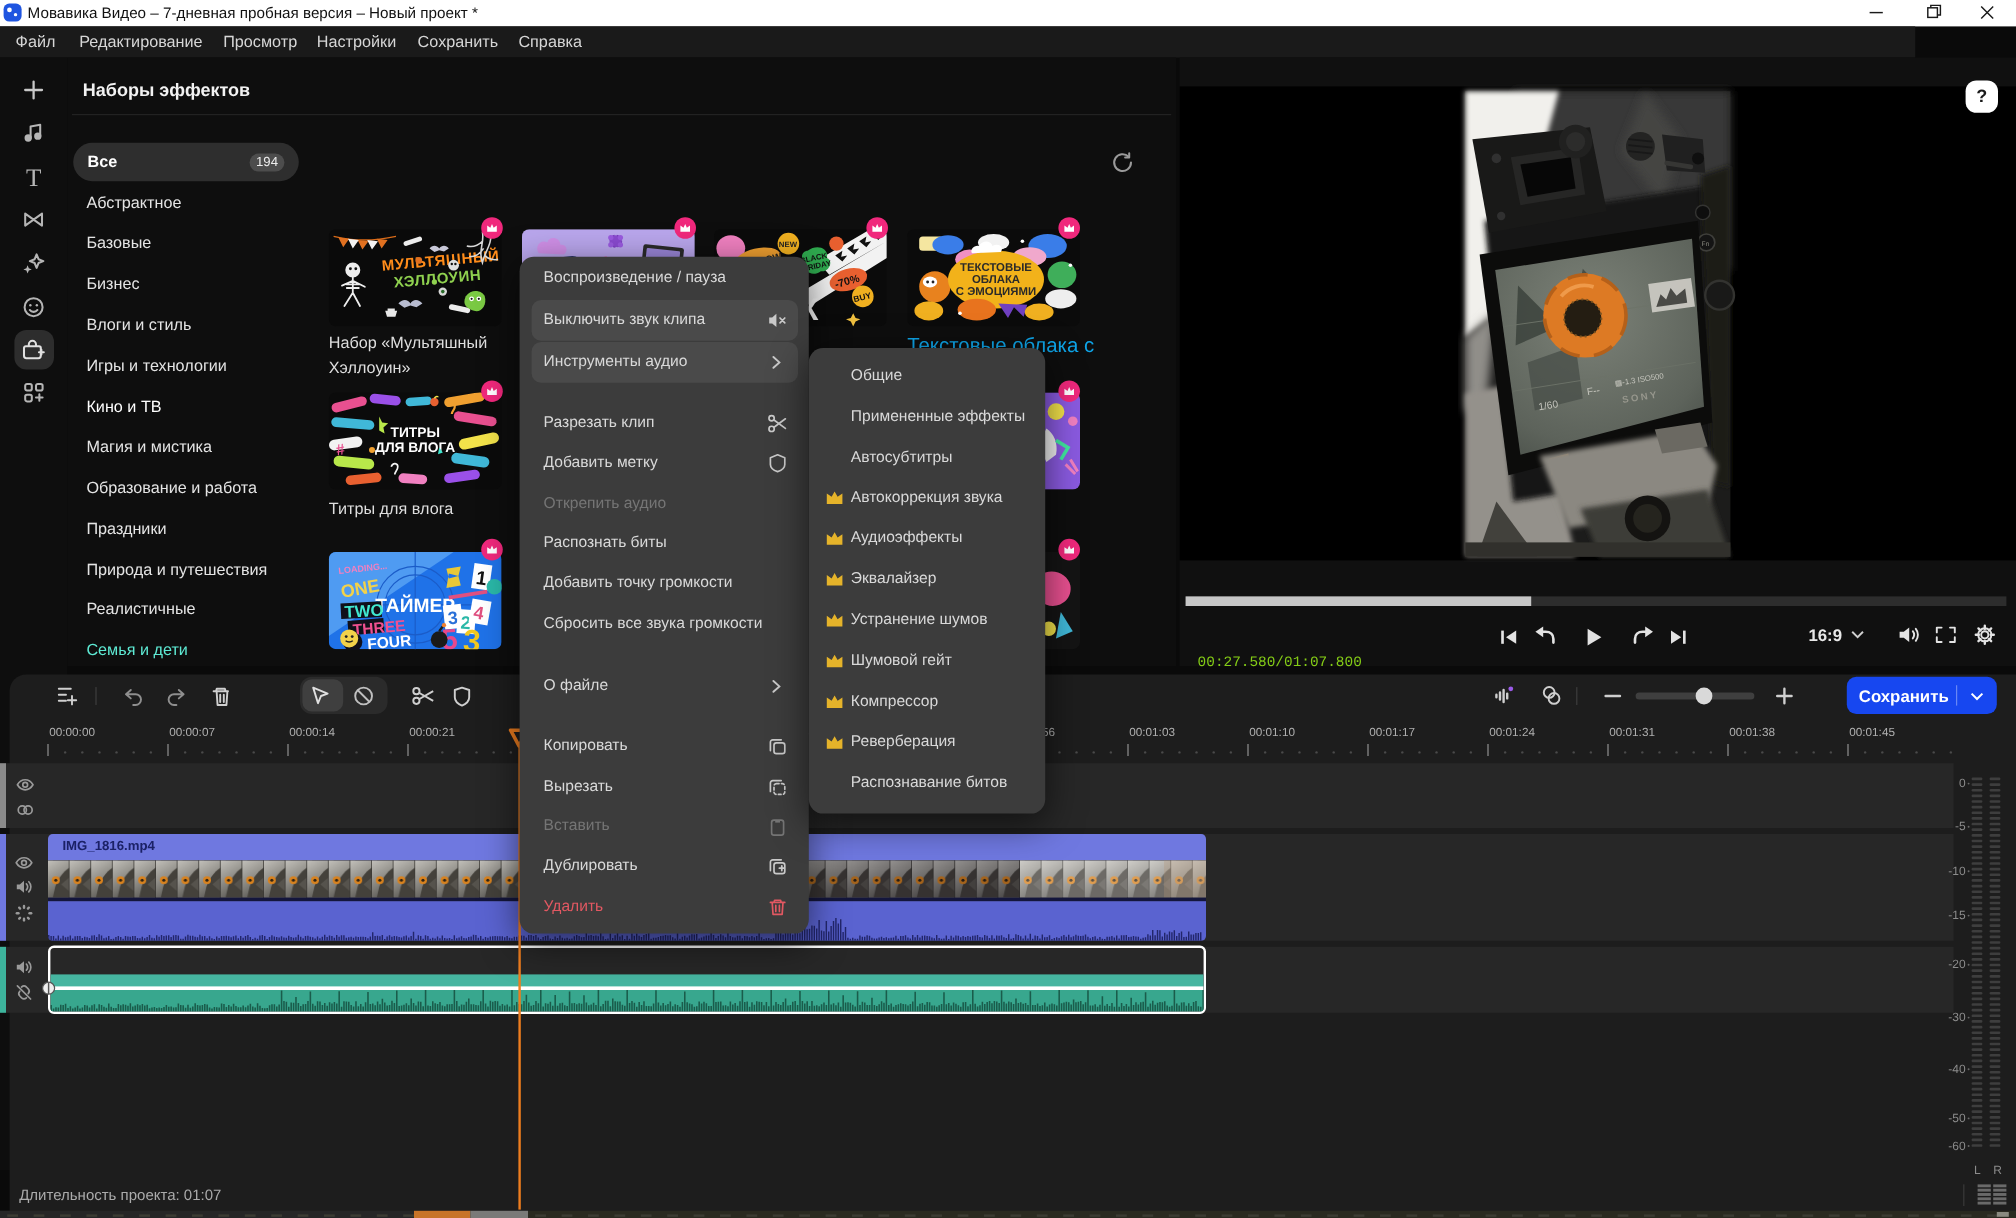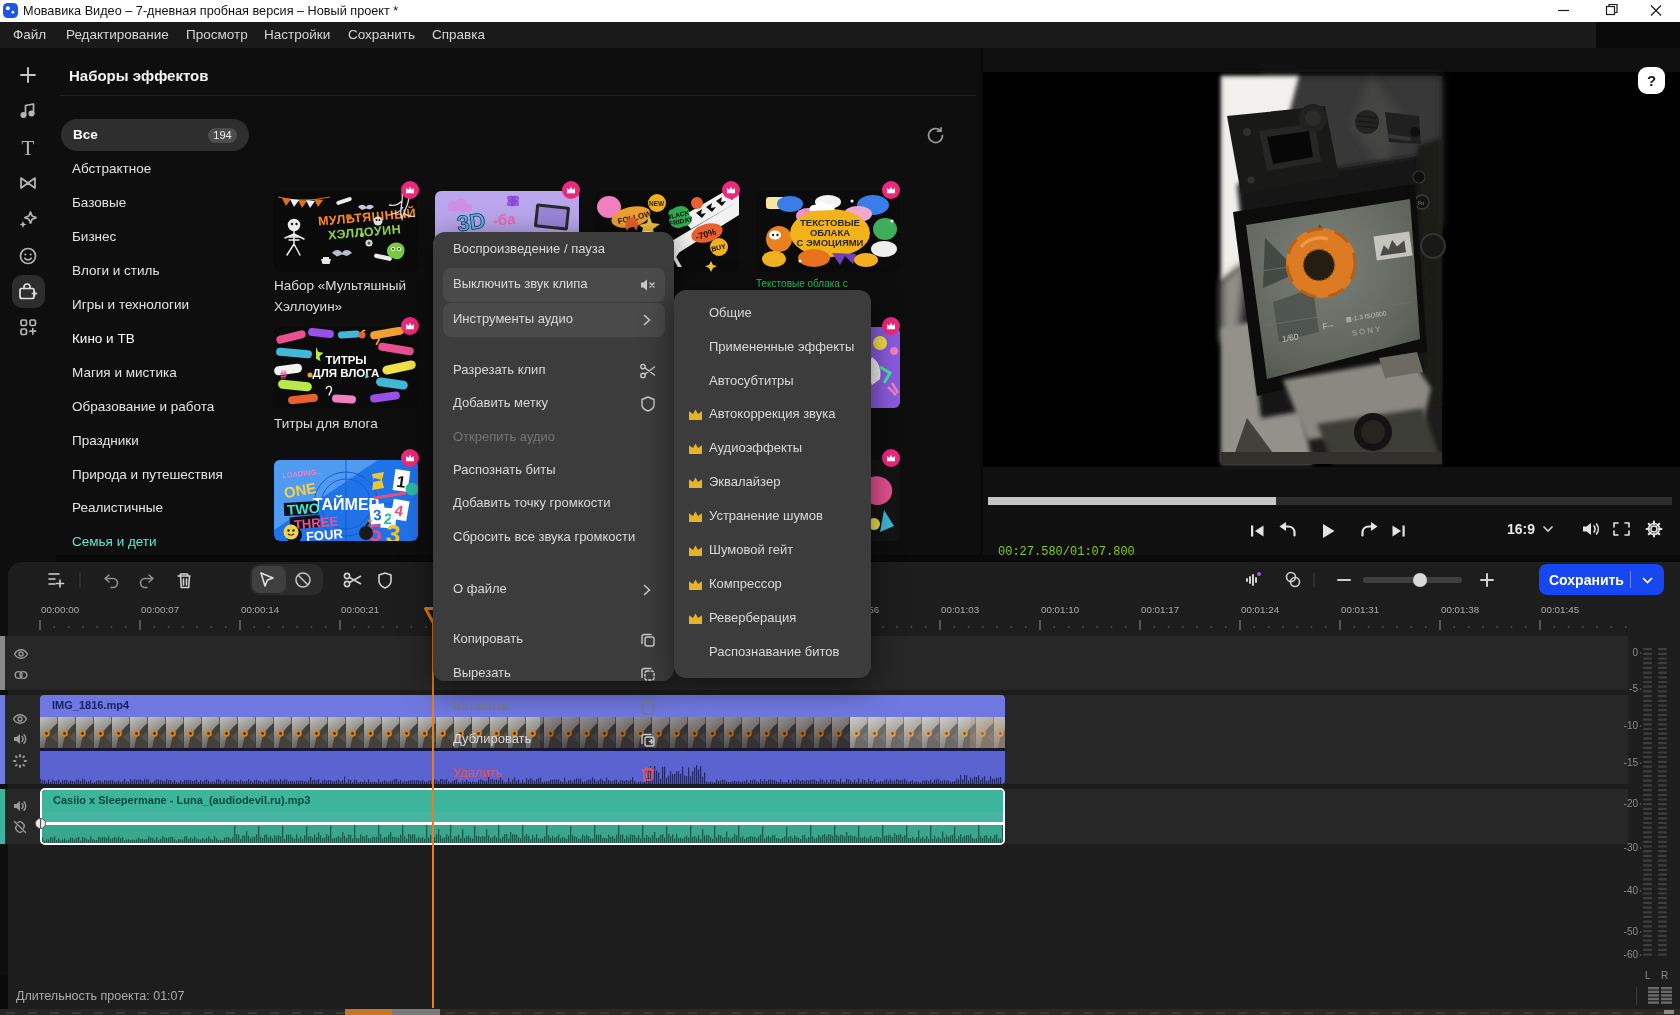--- a/index.html
+++ b/index.html
@@ -235,21 +235,21 @@
         <ellipse cx="128" cy="58" rx="13" ry="8" fill="#eee"></ellipse>
         <circle cx="96" cy="10" r="1.5" fill="#fff"></circle>
         <circle cx="136" cy="30" r="1.5" fill="#fff"></circle>
         <circle cx="44" cy="70" r="1.5" fill="#fff"></circle>
       </g>
     </svg>
     <svg class="abs" style="left:826px;top:133px;z-index:3" width="18" height="18" viewBox="0 0 18 18">
       <circle cx="9" cy="9" r="9" fill="#f0287c"></circle>
       <path d="M5 12.2V7l2.6 1.8L9 5.6l1.4 3.2L13 7v5.2z" fill="#fff"></path>
     </svg>
-    <div class="abs" style="left:700px;top:230px;font-size:10px;color:#22c55e">Текстовые облака с</div>
+    <div class="abs" style="left:700px;top:230px;font-size:17px;color:#0ea5e9">Текстовые облака с</div>
     <svg class="abs" style="left:218px;top:279px" width="144" height="81" viewBox="0 0 144 81">
       <clipPath id="c218279">
         <rect width="144" height="81" rx="6"></rect>
       </clipPath>
       <g clip-path="url(#c218279)">
         <rect width="144" height="81" fill="#0b0b0b"></rect>
         <g font-family="Liberation Sans">
           <rect x="2" y="6" width="30" height="8" rx="4" fill="#e85090" transform="rotate(-14 17 10)"></rect>
           <rect x="34" y="2" width="26" height="8" rx="4" fill="#9a50e8" transform="rotate(6 47 6)"></rect>
           <rect x="64" y="4" width="22" height="7" rx="3.5" fill="#40b8d8" transform="rotate(-4 75 8)"></rect>
@@ -733,23 +733,20 @@
       </svg>
    <div class="abs" style="left:0;top:53px;width:965px;height:3px;background:#14163c"></div>
    <div class="abs" style="left:0;top:56px;width:965px;height:33px;background:#5a63d0">
      <svg class="abs" style="left:0;top:0" width="965" height="33">
           <path d="M0 33v-4.9h1.2v4.9M2 33v-4.0h1.2v4.0M4 33v-3.9h1.2v3.9M6 33v-1.9h1.2v1.9M8 33v-4.5h1.2v4.5M10 33v-1.9h1.2v1.9M12 33v-4.2h1.2v4.2M14 33v-3.0h1.2v3.0M16 33v-3.3h1.2v3.3M18 33v-4.5h1.2v4.5M20 33v-1.9h1.2v1.9M22 33v-3.7h1.2v3.7M24 33v-4.0h1.2v4.0M26 33v-4.1h1.2v4.1M28 33v-2.4h1.2v2.4M30 33v-3.4h1.2v3.4M32 33v-3.0h1.2v3.0M34 33v-2.4h1.2v2.4M36 33v-4.4h1.2v4.4M38 33v-4.6h1.2v4.6M40 33v-3.1h1.2v3.1M42 33v-5.5h1.2v5.5M44 33v-4.5h1.2v4.5M46 33v-2.2h1.2v2.2M48 33v-2.7h1.2v2.7M50 33v-4.0h1.2v4.0M52 33v-1.5h1.2v1.5M54 33v-1.8h1.2v1.8M56 33v-3.2h1.2v3.2M58 33v-3.9h1.2v3.9M60 33v-3.2h1.2v3.2M62 33v-1.8h1.2v1.8M64 33v-3.9h1.2v3.9M66 33v-3.5h1.2v3.5M68 33v-3.4h1.2v3.4M70 33v-4.1h1.2v4.1M72 33v-4.0h1.2v4.0M74 33v-2.4h1.2v2.4M76 33v-2.2h1.2v2.2M78 33v-3.4h1.2v3.4M80 33v-2.1h1.2v2.1M82 33v-3.2h1.2v3.2M84 33v-4.9h1.2v4.9M86 33v-2.5h1.2v2.5M88 33v-2.2h1.2v2.2M90 33v-4.7h1.2v4.7M92 33v-3.4h1.2v3.4M94 33v-4.9h1.2v4.9M96 33v-3.9h1.2v3.9M98 33v-4.5h1.2v4.5M100 33v-4.6h1.2v4.6M102 33v-3.1h1.2v3.1M104 33v-4.7h1.2v4.7M106 33v-4.8h1.2v4.8M108 33v-4.4h1.2v4.4M110 33v-1.8h1.2v1.8M112 33v-1.7h1.2v1.7M114 33v-3.5h1.2v3.5M116 33v-5.0h1.2v5.0M118 33v-4.2h1.2v4.2M120 33v-4.3h1.2v4.3M122 33v-3.3h1.2v3.3M124 33v-3.0h1.2v3.0M126 33v-5.0h1.2v5.0M128 33v-3.7h1.2v3.7M130 33v-4.1h1.2v4.1M132 33v-2.2h1.2v2.2M134 33v-3.8h1.2v3.8M136 33v-2.1h1.2v2.1M138 33v-1.5h1.2v1.5M140 33v-3.6h1.2v3.6M142 33v-2.3h1.2v2.3M144 33v-4.0h1.2v4.0M146 33v-3.9h1.2v3.9M148 33v-4.3h1.2v4.3M150 33v-3.8h1.2v3.8M152 33v-3.0h1.2v3.0M154 33v-3.8h1.2v3.8M156 33v-4.4h1.2v4.4M158 33v-2.1h1.2v2.1M160 33v-4.1h1.2v4.1M162 33v-2.5h1.2v2.5M164 33v-3.9h1.2v3.9M166 33v-4.8h1.2v4.8M168 33v-3.2h1.2v3.2M170 33v-1.6h1.2v1.6M172 33v-2.6h1.2v2.6M174 33v-1.8h1.2v1.8M176 33v-4.4h1.2v4.4M178 33v-4.8h1.2v4.8M180 33v-3.9h1.2v3.9M182 33v-1.6h1.2v1.6M184 33v-3.1h1.2v3.1M186 33v-4.7h1.2v4.7M188 33v-3.5h1.2v3.5M190 33v-3.2h1.2v3.2M192 33v-2.7h1.2v2.7M194 33v-3.8h1.2v3.8M196 33v-2.7h1.2v2.7M198 33v-2.5h1.2v2.5M200 33v-4.3h1.2v4.3M202 33v-3.1h1.2v3.1M204 33v-2.6h1.2v2.6M206 33v-2.9h1.2v2.9M208 33v-5.0h1.2v5.0M210 33v-3.4h1.2v3.4M212 33v-2.2h1.2v2.2M214 33v-4.1h1.2v4.1M216 33v-4.2h1.2v4.2M218 33v-3.4h1.2v3.4M220 33v-3.0h1.2v3.0M222 33v-1.9h1.2v1.9M224 33v-3.6h1.2v3.6M226 33v-2.1h1.2v2.1M228 33v-3.4h1.2v3.4M230 33v-5.0h1.2v5.0M232 33v-3.1h1.2v3.1M234 33v-4.4h1.2v4.4M236 33v-4.0h1.2v4.0M238 33v-2.5h1.2v2.5M240 33v-4.9h1.2v4.9M242 33v-3.4h1.2v3.4M244 33v-4.7h1.2v4.7M246 33v-4.6h1.2v4.6M248 33v-2.5h1.2v2.5M250 33v-3.0h1.2v3.0M252 33v-3.3h1.2v3.3M254 33v-2.5h1.2v2.5M256 33v-3.6h1.2v3.6M258 33v-3.2h1.2v3.2M260 33v-3.4h1.2v3.4M262 33v-3.4h1.2v3.4M264 33v-3.1h1.2v3.1M266 33v-2.2h1.2v2.2M268 33v-3.5h1.2v3.5M270 33v-7.1h1.2v7.1M272 33v-4.1h1.2v4.1M274 33v-4.3h1.2v4.3M276 33v-3.8h1.2v3.8M278 33v-4.9h1.2v4.9M280 33v-1.6h1.2v1.6M282 33v-3.6h1.2v3.6M284 33v-4.6h1.2v4.6M286 33v-3.3h1.2v3.3M288 33v-4.0h1.2v4.0M290 33v-3.8h1.2v3.8M292 33v-3.1h1.2v3.1M294 33v-2.7h1.2v2.7M296 33v-3.8h1.2v3.8M298 33v-4.5h1.2v4.5M300 33v-2.8h1.2v2.8M302 33v-4.0h1.2v4.0M304 33v-7.5h1.2v7.5M306 33v-1.7h1.2v1.7M308 33v-4.7h1.2v4.7M310 33v-4.1h1.2v4.1M312 33v-1.8h1.2v1.8M314 33v-4.6h1.2v4.6M316 33v-3.9h1.2v3.9M318 33v-1.7h1.2v1.7M320 33v-2.5h1.2v2.5M322 33v-2.0h1.2v2.0M324 33v-3.5h1.2v3.5M326 33v-2.1h1.2v2.1M328 33v-4.5h1.2v4.5M330 33v-2.3h1.2v2.3M332 33v-2.0h1.2v2.0M334 33v-2.4h1.2v2.4M336 33v-1.5h1.2v1.5M338 33v-4.7h1.2v4.7M340 33v-2.1h1.2v2.1M342 33v-2.7h1.2v2.7M344 33v-3.7h1.2v3.7M346 33v-2.4h1.2v2.4M348 33v-2.2h1.2v2.2M350 33v-3.2h1.2v3.2M352 33v-3.5h1.2v3.5M354 33v-5.0h1.2v5.0M356 33v-4.9h1.2v4.9M358 33v-2.5h1.2v2.5M360 33v-3.9h1.2v3.9M362 33v-1.7h1.2v1.7M364 33v-3.2h1.2v3.2M366 33v-2.5h1.2v2.5M368 33v-3.6h1.2v3.6M370 33v-3.7h1.2v3.7M372 33v-3.9h1.2v3.9M374 33v-3.8h1.2v3.8M376 33v-3.7h1.2v3.7M378 33v-3.8h1.2v3.8M380 33v-3.0h1.2v3.0M382 33v-4.1h1.2v4.1M384 33v-2.5h1.2v2.5M386 33v-2.1h1.2v2.1M388 33v-3.4h1.2v3.4M390 33v-3.4h1.2v3.4M392 33v-4.4h1.2v4.4M394 33v-4.4h1.2v4.4M396 33v-4.3h1.2v4.3M398 33v-2.7h1.2v2.7M400 33v-4.9h1.2v4.9M402 33v-4.9h1.2v4.9M404 33v-4.0h1.2v4.0M406 33v-4.9h1.2v4.9M408 33v-2.8h1.2v2.8M410 33v-1.5h1.2v1.5M412 33v-3.1h1.2v3.1M414 33v-3.9h1.2v3.9M416 33v-4.4h1.2v4.4M418 33v-1.9h1.2v1.9M420 33v-1.6h1.2v1.6M422 33v-3.5h1.2v3.5M424 33v-2.3h1.2v2.3M426 33v-4.4h1.2v4.4M428 33v-2.6h1.2v2.6M430 33v-2.0h1.2v2.0M432 33v-2.6h1.2v2.6M434 33v-1.8h1.2v1.8M436 33v-2.0h1.2v2.0M438 33v-3.8h1.2v3.8M440 33v-4.8h1.2v4.8M442 33v-4.1h1.2v4.1M444 33v-3.0h1.2v3.0M446 33v-3.2h1.2v3.2M448 33v-7.8h1.2v7.8M450 33v-4.5h1.2v4.5M452 33v-4.8h1.2v4.8M454 33v-3.9h1.2v3.9M456 33v-4.4h1.2v4.4M458 33v-3.8h1.2v3.8M460 33v-6.4h1.2v6.4M462 33v-3.8h1.2v3.8M464 33v-1.6h1.2v1.6M466 33v-1.9h1.2v1.9M468 33v-6.1h1.2v6.1M470 33v-2.3h1.2v2.3M472 33v-4.6h1.2v4.6M474 33v-6.4h1.2v6.4M476 33v-3.5h1.2v3.5M478 33v-4.7h1.2v4.7M480 33v-1.6h1.2v1.6M482 33v-4.3h1.2v4.3M484 33v-1.7h1.2v1.7M486 33v-6.0h1.2v6.0M488 33v-4.2h1.2v4.2M490 33v-6.0h1.2v6.0M492 33v-4.2h1.2v4.2M494 33v-3.1h1.2v3.1M496 33v-4.9h1.2v4.9M498 33v-5.7h1.2v5.7M500 33v-6.6h1.2v6.6M502 33v-1.8h1.2v1.8M504 33v-2.5h1.2v2.5M506 33v-2.6h1.2v2.6M508 33v-3.1h1.2v3.1M510 33v-4.0h1.2v4.0M512 33v-4.2h1.2v4.2M514 33v-4.8h1.2v4.8M516 33v-4.4h1.2v4.4M518 33v-4.7h1.2v4.7M520 33v-3.0h1.2v3.0M522 33v-2.0h1.2v2.0M524 33v-6.3h1.2v6.3M526 33v-1.8h1.2v1.8M528 33v-3.4h1.2v3.4M530 33v-4.3h1.2v4.3M532 33v-2.7h1.2v2.7M534 33v-4.5h1.2v4.5M536 33v-5.4h1.2v5.4M538 33v-5.3h1.2v5.3M540 33v-5.6h1.2v5.6M542 33v-1.9h1.2v1.9M544 33v-2.8h1.2v2.8M546 33v-3.5h1.2v3.5M548 33v-4.5h1.2v4.5M550 33v-4.4h1.2v4.4M552 33v-6.6h1.2v6.6M554 33v-4.8h1.2v4.8M556 33v-2.4h1.2v2.4M558 33v-4.0h1.2v4.0M560 33v-5.4h1.2v5.4M562 33v-4.5h1.2v4.5M564 33v-2.9h1.2v2.9M566 33v-6.5h1.2v6.5M568 33v-4.1h1.2v4.1M570 33v-3.0h1.2v3.0M572 33v-2.8h1.2v2.8M574 33v-4.2h1.2v4.2M576 33v-4.3h1.2v4.3M578 33v-2.1h1.2v2.1M580 33v-3.9h1.2v3.9M582 33v-3.8h1.2v3.8M584 33v-3.0h1.2v3.0M586 33v-4.1h1.2v4.1M588 33v-3.0h1.2v3.0M590 33v-3.9h1.2v3.9M592 33v-6.7h1.2v6.7M594 33v-2.9h1.2v2.9M596 33v-1.5h1.2v1.5M598 33v-2.2h1.2v2.2M600 33v-2.4h1.2v2.4M602 33v-1.5h1.2v1.5M604 33v-2.1h1.2v2.1M606 33v-12.5h1.2v12.5M608 33v-17.1h1.2v17.1M610 33v-17.9h1.2v17.9M612 33v-5.3h1.2v5.3M614 33v-17.9h1.2v17.9M616 33v-13.6h1.2v13.6M618 33v-11.3h1.2v11.3M620 33v-5.3h1.2v5.3M622 33v-17.0h1.2v17.0M624 33v-17.5h1.2v17.5M626 33v-6.3h1.2v6.3M628 33v-8.6h1.2v8.6M630 33v-12.9h1.2v12.9M632 33v-9.7h1.2v9.7M634 33v-10.0h1.2v10.0M636 33v-12.7h1.2v12.7M638 33v-12.6h1.2v12.6M640 33v-10.2h1.2v10.2M642 33v-17.3h1.2v17.3M644 33v-8.5h1.2v8.5M646 33v-8.0h1.2v8.0M648 33v-16.4h1.2v16.4M650 33v-7.7h1.2v7.7M652 33v-12.4h1.2v12.4M654 33v-16.4h1.2v16.4M656 33v-18.9h1.2v18.9M658 33v-14.5h1.2v14.5M660 33v-18.0h1.2v18.0M662 33v-7.3h1.2v7.3M664 33v-11.6h1.2v11.6M666 33v-2.6h1.2v2.6M668 33v-1.7h1.2v1.7M670 33v-2.6h1.2v2.6M672 33v-1.7h1.2v1.7M674 33v-1.8h1.2v1.8M676 33v-4.5h1.2v4.5M678 33v-3.3h1.2v3.3M680 33v-3.4h1.2v3.4M682 33v-4.6h1.2v4.6M684 33v-4.3h1.2v4.3M686 33v-2.6h1.2v2.6M688 33v-2.0h1.2v2.0M690 33v-1.9h1.2v1.9M692 33v-2.7h1.2v2.7M694 33v-3.3h1.2v3.3M696 33v-2.4h1.2v2.4M698 33v-3.0h1.2v3.0M700 33v-2.1h1.2v2.1M702 33v-2.5h1.2v2.5M704 33v-2.7h1.2v2.7M706 33v-4.3h1.2v4.3M708 33v-1.7h1.2v1.7M710 33v-3.9h1.2v3.9M712 33v-4.0h1.2v4.0M714 33v-4.7h1.2v4.7M716 33v-2.7h1.2v2.7M718 33v-2.0h1.2v2.0M720 33v-4.9h1.2v4.9M722 33v-2.9h1.2v2.9M724 33v-4.8h1.2v4.8M726 33v-2.8h1.2v2.8M728 33v-4.3h1.2v4.3M730 33v-4.4h1.2v4.4M732 33v-3.9h1.2v3.9M734 33v-3.8h1.2v3.8M736 33v-2.8h1.2v2.8M738 33v-2.1h1.2v2.1M740 33v-4.8h1.2v4.8M742 33v-2.3h1.2v2.3M744 33v-1.8h1.2v1.8M746 33v-1.9h1.2v1.9M748 33v-4.4h1.2v4.4M750 33v-1.6h1.2v1.6M752 33v-4.2h1.2v4.2M754 33v-2.8h1.2v2.8M756 33v-4.4h1.2v4.4M758 33v-4.3h1.2v4.3M760 33v-3.0h1.2v3.0M762 33v-3.9h1.2v3.9M764 33v-3.1h1.2v3.1M766 33v-4.1h1.2v4.1M768 33v-3.4h1.2v3.4M770 33v-4.3h1.2v4.3M772 33v-4.4h1.2v4.4M774 33v-4.8h1.2v4.8M776 33v-3.1h1.2v3.1M778 33v-2.8h1.2v2.8M780 33v-4.9h1.2v4.9M782 33v-4.3h1.2v4.3M784 33v-2.4h1.2v2.4M786 33v-4.6h1.2v4.6M788 33v-1.9h1.2v1.9M790 33v-4.5h1.2v4.5M792 33v-4.2h1.2v4.2M794 33v-4.7h1.2v4.7M796 33v-3.0h1.2v3.0M798 33v-2.3h1.2v2.3M800 33v-5.4h1.2v5.4M802 33v-1.7h1.2v1.7M804 33v-2.3h1.2v2.3M806 33v-5.5h1.2v5.5M808 33v-4.8h1.2v4.8M810 33v-3.8h1.2v3.8M812 33v-2.0h1.2v2.0M814 33v-4.4h1.2v4.4M816 33v-2.0h1.2v2.0M818 33v-5.8h1.2v5.8M820 33v-1.8h1.2v1.8M822 33v-4.4h1.2v4.4M824 33v-4.0h1.2v4.0M826 33v-1.9h1.2v1.9M828 33v-5.2h1.2v5.2M830 33v-3.0h1.2v3.0M832 33v-3.1h1.2v3.1M834 33v-4.7h1.2v4.7M836 33v-1.6h1.2v1.6M838 33v-2.3h1.2v2.3M840 33v-3.0h1.2v3.0M842 33v-2.3h1.2v2.3M844 33v-3.8h1.2v3.8M846 33v-4.9h1.2v4.9M848 33v-3.3h1.2v3.3M850 33v-5.0h1.2v5.0M852 33v-2.9h1.2v2.9M854 33v-3.7h1.2v3.7M856 33v-5.0h1.2v5.0M858 33v-4.3h1.2v4.3M860 33v-4.1h1.2v4.1M862 33v-4.2h1.2v4.2M864 33v-5.3h1.2v5.3M866 33v-3.4h1.2v3.4M868 33v-2.1h1.2v2.1M870 33v-3.1h1.2v3.1M872 33v-3.7h1.2v3.7M874 33v-1.7h1.2v1.7M876 33v-3.1h1.2v3.1M878 33v-1.7h1.2v1.7M880 33v-1.6h1.2v1.6M882 33v-3.3h1.2v3.3M884 33v-3.4h1.2v3.4M886 33v-4.1h1.2v4.1M888 33v-2.7h1.2v2.7M890 33v-4.5h1.2v4.5M892 33v-1.9h1.2v1.9M894 33v-4.6h1.2v4.6M896 33v-4.6h1.2v4.6M898 33v-4.9h1.2v4.9M900 33v-3.2h1.2v3.2M902 33v-3.3h1.2v3.3M904 33v-4.0h1.2v4.0M906 33v-3.6h1.2v3.6M908 33v-3.4h1.2v3.4M910 33v-1.8h1.2v1.8M912 33v-2.6h1.2v2.6M914 33v-3.0h1.2v3.0M916 33v-5.4h1.2v5.4M918 33v-4.5h1.2v4.5M920 33v-9.0h1.2v9.0M922 33v-4.6h1.2v4.6M924 33v-8.9h1.2v8.9M926 33v-8.7h1.2v8.7M928 33v-3.5h1.2v3.5M930 33v-6.8h1.2v6.8M932 33v-5.2h1.2v5.2M934 33v-7.8h1.2v7.8M936 33v-7.1h1.2v7.1M938 33v-8.7h1.2v8.7M940 33v-3.9h1.2v3.9M942 33v-6.6h1.2v6.6M944 33v-7.7h1.2v7.7M946 33v-3.2h1.2v3.2M948 33v-3.4h1.2v3.4M950 33v-7.7h1.2v7.7M952 33v-5.2h1.2v5.2M954 33v-5.3h1.2v5.3M956 33v-6.4h1.2v6.4M958 33v-6.6h1.2v6.6M960 33v-7.1h1.2v7.1" fill="#22266b"></path>
         </svg>
    </div>
  </div>
 
  <div class="abs" style="left:32px;top:226px;width:965px;height:57px;border:2px solid #fff;border-radius:5px;overflow:hidden">
-   <div class="abs" style="left:0;top:0;width:961px;height:22px;background:#3db49c">
-     <div class="abs" style="left:11px;top:4px;font-size:11px;font-weight:bold;color:#0d4a3e">Casiio x Sleepermane - Luna_(audiodevil.ru).mp3</div>
-   </div>
    <div class="abs" style="left:0;top:22px;width:961px;height:11px;background:#46b5a0"></div>
    <div class="abs" style="left:0;top:33px;width:961px;height:20px;background:#38a78e">
      <svg class="abs" style="left:0;top:1px" width="961" height="19">
           <path d="M0 19v-5.4h1.3v5.4M2 19v-2.6h1.3v2.6M4 19v-3.7h1.3v3.7M6 19v-3.5h1.3v3.5M8 19v-5.8h1.3v5.8M10 19v-5.5h1.3v5.5M12 19v-6.5h1.3v6.5M14 19v-2.9h1.3v2.9M16 19v-4.4h1.3v4.4M18 19v-2.6h1.3v2.6M20 19v-3.5h1.3v3.5M22 19v-4.8h1.3v4.8M24 19v-2.6h1.3v2.6M26 19v-3.4h1.3v3.4M28 19v-5.4h1.3v5.4M30 19v-5.0h1.3v5.0M32 19v-3.5h1.3v3.5M34 19v-5.2h1.3v5.2M36 19v-6.1h1.3v6.1M38 19v-2.5h1.3v2.5M40 19v-6.1h1.3v6.1M42 19v-5.6h1.3v5.6M44 19v-4.0h1.3v4.0M46 19v-3.2h1.3v3.2M48 19v-6.8h1.3v6.8M50 19v-4.0h1.3v4.0M52 19v-2.9h1.3v2.9M54 19v-2.9h1.3v2.9M56 19v-6.3h1.3v6.3M58 19v-5.2h1.3v5.2M60 19v-6.1h1.3v6.1M62 19v-5.8h1.3v5.8M64 19v-4.9h1.3v4.9M66 19v-6.9h1.3v6.9M68 19v-4.2h1.3v4.2M70 19v-5.0h1.3v5.0M72 19v-6.2h1.3v6.2M74 19v-5.3h1.3v5.3M76 19v-6.4h1.3v6.4M78 19v-5.1h1.3v5.1M80 19v-5.7h1.3v5.7M82 19v-2.7h1.3v2.7M84 19v-3.5h1.3v3.5M86 19v-3.8h1.3v3.8M88 19v-2.9h1.3v2.9M90 19v-3.5h1.3v3.5M92 19v-3.0h1.3v3.0M94 19v-3.8h1.3v3.8M96 19v-5.4h1.3v5.4M98 19v-4.1h1.3v4.1M100 19v-4.2h1.3v4.2M102 19v-3.4h1.3v3.4M104 19v-3.7h1.3v3.7M106 19v-6.7h1.3v6.7M108 19v-5.4h1.3v5.4M110 19v-5.2h1.3v5.2M112 19v-3.3h1.3v3.3M114 19v-5.8h1.3v5.8M116 19v-3.2h1.3v3.2M118 19v-4.2h1.3v4.2M120 19v-7.0h1.3v7.0M122 19v-5.4h1.3v5.4M124 19v-5.0h1.3v5.0M126 19v-5.6h1.3v5.6M128 19v-6.3h1.3v6.3M130 19v-6.0h1.3v6.0M132 19v-3.5h1.3v3.5M134 19v-2.6h1.3v2.6M136 19v-3.9h1.3v3.9M138 19v-3.7h1.3v3.7M140 19v-3.4h1.3v3.4M142 19v-6.7h1.3v6.7M144 19v-6.4h1.3v6.4M146 19v-3.9h1.3v3.9M148 19v-5.4h1.3v5.4M150 19v-4.3h1.3v4.3M152 19v-6.6h1.3v6.6M154 19v-4.6h1.3v4.6M156 19v-3.7h1.3v3.7M158 19v-3.6h1.3v3.6M160 19v-5.0h1.3v5.0M162 19v-3.7h1.3v3.7M164 19v-5.1h1.3v5.1M166 19v-6.5h1.3v6.5M168 19v-4.3h1.3v4.3M170 19v-3.5h1.3v3.5M172 19v-7.0h1.3v7.0M174 19v-4.8h1.3v4.8M176 19v-2.9h1.3v2.9M178 19v-2.7h1.3v2.7M180 19v-3.0h1.3v3.0M182 19v-5.3h1.3v5.3M184 19v-6.1h1.3v6.1M186 19v-6.1h1.3v6.1M188 19v-4.3h1.3v4.3M190 19v-5.9h1.3v5.9M192 19v-17.6h1.3v17.6M194 19v-8.9h1.3v8.9M196 19v-8.3h1.3v8.3M198 19v-4.1h1.3v4.1M200 19v-7.6h1.3v7.6M202 19v-7.4h1.3v7.4M204 19v-12.1h1.3v12.1M206 19v-7.2h1.3v7.2M208 19v-4.6h1.3v4.6M210 19v-6.2h1.3v6.2M212 19v-6.3h1.3v6.3M214 19v-8.8h1.3v8.8M216 19v-16.8h1.3v16.8M218 19v-6.5h1.3v6.5M220 19v-4.9h1.3v4.9M222 19v-8.6h1.3v8.6M224 19v-8.4h1.3v8.4M226 19v-5.5h1.3v5.5M228 19v-7.2h1.3v7.2M230 19v-4.8h1.3v4.8M232 19v-7.8h1.3v7.8M234 19v-6.7h1.3v6.7M236 19v-7.9h1.3v7.9M238 19v-6.7h1.3v6.7M240 19v-17.0h1.3v17.0M242 19v-4.1h1.3v4.1M244 19v-8.6h1.3v8.6M246 19v-8.4h1.3v8.4M248 19v-8.2h1.3v8.2M250 19v-5.5h1.3v5.5M252 19v-4.3h1.3v4.3M254 19v-8.7h1.3v8.7M256 19v-4.4h1.3v4.4M258 19v-6.4h1.3v6.4M260 19v-4.3h1.3v4.3M262 19v-7.8h1.3v7.8M264 19v-16.4h1.3v16.4M266 19v-6.4h1.3v6.4M268 19v-6.7h1.3v6.7M270 19v-5.3h1.3v5.3M272 19v-8.4h1.3v8.4M274 19v-6.1h1.3v6.1M276 19v-10.8h1.3v10.8M278 19v-7.6h1.3v7.6M280 19v-5.0h1.3v5.0M282 19v-5.6h1.3v5.6M284 19v-9.0h1.3v9.0M286 19v-7.2h1.3v7.2M288 19v-17.6h1.3v17.6M290 19v-4.6h1.3v4.6M292 19v-5.1h1.3v5.1M294 19v-5.7h1.3v5.7M296 19v-6.9h1.3v6.9M298 19v-5.2h1.3v5.2M300 19v-10.9h1.3v10.9M302 19v-7.2h1.3v7.2M304 19v-5.1h1.3v5.1M306 19v-8.5h1.3v8.5M308 19v-8.3h1.3v8.3M310 19v-4.4h1.3v4.4M312 19v-18.0h1.3v18.0M314 19v-5.1h1.3v5.1M316 19v-4.7h1.3v4.7M318 19v-8.7h1.3v8.7M320 19v-6.9h1.3v6.9M322 19v-6.4h1.3v6.4M324 19v-7.9h1.3v7.9M326 19v-5.0h1.3v5.0M328 19v-4.5h1.3v4.5M330 19v-6.2h1.3v6.2M332 19v-6.1h1.3v6.1M334 19v-6.3h1.3v6.3M336 19v-18.0h1.3v18.0M338 19v-8.9h1.3v8.9M340 19v-4.5h1.3v4.5M342 19v-6.0h1.3v6.0M344 19v-5.7h1.3v5.7M346 19v-8.3h1.3v8.3M348 19v-11.0h1.3v11.0M350 19v-6.2h1.3v6.2M352 19v-6.1h1.3v6.1M354 19v-5.4h1.3v5.4M356 19v-5.2h1.3v5.2M358 19v-8.6h1.3v8.6M360 19v-18.6h1.3v18.6M362 19v-6.8h1.3v6.8M364 19v-4.3h1.3v4.3M366 19v-9.0h1.3v9.0M368 19v-8.2h1.3v8.2M370 19v-8.8h1.3v8.8M372 19v-8.6h1.3v8.6M374 19v-4.8h1.3v4.8M376 19v-6.4h1.3v6.4M378 19v-5.1h1.3v5.1M380 19v-6.0h1.3v6.0M382 19v-4.3h1.3v4.3M384 19v-19.0h1.3v19.0M386 19v-5.3h1.3v5.3M388 19v-7.9h1.3v7.9M390 19v-6.3h1.3v6.3M392 19v-6.1h1.3v6.1M394 19v-8.8h1.3v8.8M396 19v-14.0h1.3v14.0M398 19v-7.6h1.3v7.6M400 19v-4.8h1.3v4.8M402 19v-5.5h1.3v5.5M404 19v-8.8h1.3v8.8M406 19v-6.9h1.3v6.9M408 19v-18.2h1.3v18.2M410 19v-4.3h1.3v4.3M412 19v-6.9h1.3v6.9M414 19v-6.5h1.3v6.5M416 19v-8.3h1.3v8.3M418 19v-4.8h1.3v4.8M420 19v-13.8h1.3v13.8M422 19v-4.9h1.3v4.9M424 19v-7.0h1.3v7.0M426 19v-7.4h1.3v7.4M428 19v-5.2h1.3v5.2M430 19v-4.6h1.3v4.6M432 19v-16.7h1.3v16.7M434 19v-7.0h1.3v7.0M436 19v-7.1h1.3v7.1M438 19v-6.1h1.3v6.1M440 19v-6.9h1.3v6.9M442 19v-6.6h1.3v6.6M444 19v-13.7h1.3v13.7M446 19v-7.6h1.3v7.6M448 19v-5.2h1.3v5.2M450 19v-6.0h1.3v6.0M452 19v-7.4h1.3v7.4M454 19v-5.5h1.3v5.5M456 19v-18.3h1.3v18.3M458 19v-4.4h1.3v4.4M460 19v-6.3h1.3v6.3M462 19v-9.0h1.3v9.0M464 19v-9.0h1.3v9.0M466 19v-4.4h1.3v4.4M468 19v-10.9h1.3v10.9M470 19v-8.7h1.3v8.7M472 19v-8.4h1.3v8.4M474 19v-8.4h1.3v8.4M476 19v-5.8h1.3v5.8M478 19v-4.8h1.3v4.8M480 19v-18.1h1.3v18.1M482 19v-7.1h1.3v7.1M484 19v-8.9h1.3v8.9M486 19v-7.3h1.3v7.3M488 19v-4.0h1.3v4.0M490 19v-8.1h1.3v8.1M492 19v-5.5h1.3v5.5M494 19v-8.7h1.3v8.7M496 19v-4.7h1.3v4.7M498 19v-4.6h1.3v4.6M500 19v-4.5h1.3v4.5M502 19v-6.8h1.3v6.8M504 19v-17.8h1.3v17.8M506 19v-7.6h1.3v7.6M508 19v-5.0h1.3v5.0M510 19v-7.2h1.3v7.2M512 19v-5.3h1.3v5.3M514 19v-6.4h1.3v6.4M516 19v-8.5h1.3v8.5M518 19v-4.5h1.3v4.5M520 19v-6.1h1.3v6.1M522 19v-5.4h1.3v5.4M524 19v-4.0h1.3v4.0M526 19v-7.9h1.3v7.9M528 19v-16.8h1.3v16.8M530 19v-7.7h1.3v7.7M532 19v-6.8h1.3v6.8M534 19v-6.1h1.3v6.1M536 19v-4.0h1.3v4.0M538 19v-4.4h1.3v4.4M540 19v-8.4h1.3v8.4M542 19v-6.7h1.3v6.7M544 19v-8.2h1.3v8.2M546 19v-6.9h1.3v6.9M548 19v-4.7h1.3v4.7M550 19v-4.6h1.3v4.6M552 19v-18.7h1.3v18.7M554 19v-8.0h1.3v8.0M556 19v-8.3h1.3v8.3M558 19v-8.5h1.3v8.5M560 19v-5.1h1.3v5.1M562 19v-5.2h1.3v5.2M564 19v-4.5h1.3v4.5M566 19v-8.4h1.3v8.4M568 19v-6.0h1.3v6.0M570 19v-7.1h1.3v7.1M572 19v-4.8h1.3v4.8M574 19v-8.6h1.3v8.6M576 19v-18.9h1.3v18.9M578 19v-8.1h1.3v8.1M580 19v-8.4h1.3v8.4M582 19v-4.1h1.3v4.1M584 19v-7.7h1.3v7.7M586 19v-5.7h1.3v5.7M588 19v-8.7h1.3v8.7M590 19v-8.3h1.3v8.3M592 19v-8.1h1.3v8.1M594 19v-5.3h1.3v5.3M596 19v-7.9h1.3v7.9M598 19v-4.5h1.3v4.5M600 19v-18.6h1.3v18.6M602 19v-5.1h1.3v5.1M604 19v-8.1h1.3v8.1M606 19v-6.3h1.3v6.3M608 19v-5.5h1.3v5.5M610 19v-8.0h1.3v8.0M612 19v-10.9h1.3v10.9M614 19v-5.0h1.3v5.0M616 19v-5.6h1.3v5.6M618 19v-8.3h1.3v8.3M620 19v-8.8h1.3v8.8M622 19v-5.4h1.3v5.4M624 19v-17.2h1.3v17.2M626 19v-8.9h1.3v8.9M628 19v-6.7h1.3v6.7M630 19v-8.7h1.3v8.7M632 19v-4.6h1.3v4.6M634 19v-8.9h1.3v8.9M636 19v-4.9h1.3v4.9M638 19v-5.3h1.3v5.3M640 19v-4.5h1.3v4.5M642 19v-6.2h1.3v6.2M644 19v-7.6h1.3v7.6M646 19v-5.6h1.3v5.6M648 19v-17.5h1.3v17.5M650 19v-5.9h1.3v5.9M652 19v-6.9h1.3v6.9M654 19v-5.3h1.3v5.3M656 19v-7.5h1.3v7.5M658 19v-4.0h1.3v4.0M660 19v-13.7h1.3v13.7M662 19v-7.6h1.3v7.6M664 19v-7.7h1.3v7.7M666 19v-7.4h1.3v7.4M668 19v-5.8h1.3v5.8M670 19v-4.3h1.3v4.3M672 19v-17.0h1.3v17.0M674 19v-5.6h1.3v5.6M676 19v-8.2h1.3v8.2M678 19v-7.6h1.3v7.6M680 19v-5.5h1.3v5.5M682 19v-5.5h1.3v5.5M684 19v-11.6h1.3v11.6M686 19v-5.5h1.3v5.5M688 19v-4.6h1.3v4.6M690 19v-6.1h1.3v6.1M692 19v-8.7h1.3v8.7M694 19v-7.4h1.3v7.4M696 19v-17.8h1.3v17.8M698 19v-5.5h1.3v5.5M700 19v-6.7h1.3v6.7M702 19v-4.0h1.3v4.0M704 19v-5.4h1.3v5.4M706 19v-6.1h1.3v6.1M708 19v-6.9h1.3v6.9M710 19v-6.3h1.3v6.3M712 19v-6.2h1.3v6.2M714 19v-5.1h1.3v5.1M716 19v-6.4h1.3v6.4M718 19v-8.5h1.3v8.5M720 19v-16.5h1.3v16.5M722 19v-4.4h1.3v4.4M724 19v-6.6h1.3v6.6M726 19v-7.2h1.3v7.2M728 19v-5.7h1.3v5.7M730 19v-8.1h1.3v8.1M732 19v-7.8h1.3v7.8M734 19v-5.1h1.3v5.1M736 19v-5.0h1.3v5.0M738 19v-4.1h1.3v4.1M740 19v-5.2h1.3v5.2M742 19v-6.4h1.3v6.4M744 19v-16.2h1.3v16.2M746 19v-6.1h1.3v6.1M748 19v-7.1h1.3v7.1M750 19v-5.0h1.3v5.0M752 19v-7.5h1.3v7.5M754 19v-6.5h1.3v6.5M756 19v-5.2h1.3v5.2M758 19v-4.0h1.3v4.0M760 19v-7.8h1.3v7.8M762 19v-7.9h1.3v7.9M764 19v-4.5h1.3v4.5M766 19v-6.1h1.3v6.1M768 19v-18.9h1.3v18.9M770 19v-6.6h1.3v6.6M772 19v-4.3h1.3v4.3M774 19v-5.2h1.3v5.2M776 19v-8.2h1.3v8.2M778 19v-6.3h1.3v6.3M780 19v-8.0h1.3v8.0M782 19v-8.9h1.3v8.9M784 19v-7.0h1.3v7.0M786 19v-8.8h1.3v8.8M788 19v-8.5h1.3v8.5M790 19v-7.1h1.3v7.1M792 19v-17.5h1.3v17.5M794 19v-8.2h1.3v8.2M796 19v-6.7h1.3v6.7M798 19v-8.5h1.3v8.5M800 19v-7.7h1.3v7.7M802 19v-6.4h1.3v6.4M804 19v-11.0h1.3v11.0M806 19v-7.2h1.3v7.2M808 19v-7.8h1.3v7.8M810 19v-6.6h1.3v6.6M812 19v-7.1h1.3v7.1M814 19v-5.4h1.3v5.4M816 19v-16.9h1.3v16.9M818 19v-5.4h1.3v5.4M820 19v-5.6h1.3v5.6M822 19v-6.7h1.3v6.7M824 19v-4.7h1.3v4.7M826 19v-5.2h1.3v5.2M828 19v-7.5h1.3v7.5M830 19v-4.3h1.3v4.3M832 19v-6.0h1.3v6.0M834 19v-6.7h1.3v6.7M836 19v-6.1h1.3v6.1M838 19v-5.0h1.3v5.0M840 19v-18.7h1.3v18.7M842 19v-6.9h1.3v6.9M844 19v-7.5h1.3v7.5M846 19v-8.3h1.3v8.3M848 19v-7.8h1.3v7.8M850 19v-5.9h1.3v5.9M852 19v-10.0h1.3v10.0M854 19v-7.8h1.3v7.8M856 19v-8.3h1.3v8.3M858 19v-8.8h1.3v8.8M860 19v-6.1h1.3v6.1M862 19v-7.7h1.3v7.7M864 19v-17.8h1.3v17.8M866 19v-5.1h1.3v5.1M868 19v-5.1h1.3v5.1M870 19v-6.2h1.3v6.2M872 19v-4.1h1.3v4.1M874 19v-5.7h1.3v5.7M876 19v-12.7h1.3v12.7M878 19v-4.8h1.3v4.8M880 19v-6.3h1.3v6.3M882 19v-4.6h1.3v4.6M884 19v-7.1h1.3v7.1M886 19v-4.1h1.3v4.1M888 19v-17.7h1.3v17.7M890 19v-4.1h1.3v4.1M892 19v-7.2h1.3v7.2M894 19v-4.7h1.3v4.7M896 19v-6.3h1.3v6.3M898 19v-4.3h1.3v4.3M900 19v-11.5h1.3v11.5M902 19v-5.6h1.3v5.6M904 19v-7.8h1.3v7.8M906 19v-5.9h1.3v5.9M908 19v-7.8h1.3v7.8M910 19v-8.2h1.3v8.2M912 19v-16.2h1.3v16.2M914 19v-4.1h1.3v4.1M916 19v-6.7h1.3v6.7M918 19v-9.0h1.3v9.0M920 19v-5.7h1.3v5.7M922 19v-7.3h1.3v7.3M924 19v-7.9h1.3v7.9M926 19v-7.8h1.3v7.8M928 19v-8.7h1.3v8.7M930 19v-5.0h1.3v5.0M932 19v-4.1h1.3v4.1M934 19v-4.8h1.3v4.8M936 19v-18.0h1.3v18.0M938 19v-6.8h1.3v6.8M940 19v-5.1h1.3v5.1M942 19v-7.5h1.3v7.5M944 19v-7.8h1.3v7.8M946 19v-4.8h1.3v4.8M948 19v-7.0h1.3v7.0M950 19v-4.6h1.3v4.6M952 19v-8.1h1.3v8.1M954 19v-8.8h1.3v8.8M956 19v-4.5h1.3v4.5M958 19v-4.1h1.3v4.1M960 19v-18.0h1.3v18.0" fill="#1a5c4b"></path>
         </svg>
    </div>
    <div class="abs" style="left:0;top:32px;width:961px;height:2.5px;background:#fff"></div>
  </div>
  <svg class="abs" style="left:26px;top:255px" width="13" height="13" viewBox="0 0 13 13">
       <circle cx="6.5" cy="6.5" r="5" fill="#efefef" stroke="#555" stroke-width="1"></circle>
@@ -1015,21 +1012,21 @@
 
 <div class="abs" style="left:0;top:636px;width:5px;height:54px;background:#8a8a8a"></div>
 <div class="abs" style="left:0;top:695px;width:5px;height:89px;background:#6f78e0"></div>
 <div class="abs" style="left:0;top:789px;width:5px;height:55px;background:#3db49c"></div>
 
 <div class="abs" style="left:432px;top:620px;width:2px;height:388px;background:#ed7d1f;z-index:5"></div>
 <svg class="abs" style="left:423px;top:606px;z-index:5" width="19" height="19" viewBox="0 0 19 19" fill="none" stroke="#ed7d1f" stroke-width="3" stroke-linejoin="round">
     <path d="M2.5 2.5h14l-7 13z"></path>
   </svg>
 
-<div class="abs" style="left:433px;top:232px;width:241px;height:449px;background:#3c3c3c;border-radius:12px;box-shadow:0 8px 30px rgba(0,0,0,.55);z-index:20">
+<div class="abs" style="left:433px;top:214px;width:241px;height:564px;background:#3c3c3c;border-radius:12px;box-shadow:0 8px 30px rgba(0,0,0,.55);z-index:20">
     <div class="abs" style="left:20px;top:8.5px;font-size:13px;color:#d9d9d9">Воспроизведение / пауза</div>
     <div class="abs" style="left:10px;top:35.69999999999999px;width:222px;height:34px;background:#4a4a4a;border-radius:8px"></div>
     <div class="abs" style="left:20px;top:43.69999999999999px;font-size:13px;color:#d9d9d9">Выключить звук клипа</div>
     <svg class="abs" style="left:206px;top:43.69999999999999px" width="18" height="18" viewBox="0 0 18 18" fill="none" stroke="#c9c9c9" stroke-width="1.4" stroke-linecap="round" stroke-linejoin="round">
       <path d="M2 6.5h2.5L8 3.5v11L4.5 11.5H2z" fill="#c9c9c9" stroke="none"></path>
       <path d="M11 7l4 4M15 7l-4 4"></path>
     </svg>
     <div class="abs" style="left:10px;top:71.39999999999998px;width:222px;height:34px;background:#4a4a4a;border-radius:8px"></div>
     <div class="abs" style="left:20px;top:79.39999999999998px;font-size:13px;color:#d9d9d9">Инструменты аудио</div>
     <svg class="abs" style="left:210px;top:82.39999999999998px" width="8" height="12" viewBox="0 0 8 12" fill="none" stroke="#c9c9c9" stroke-width="1.6" stroke-linecap="round">

